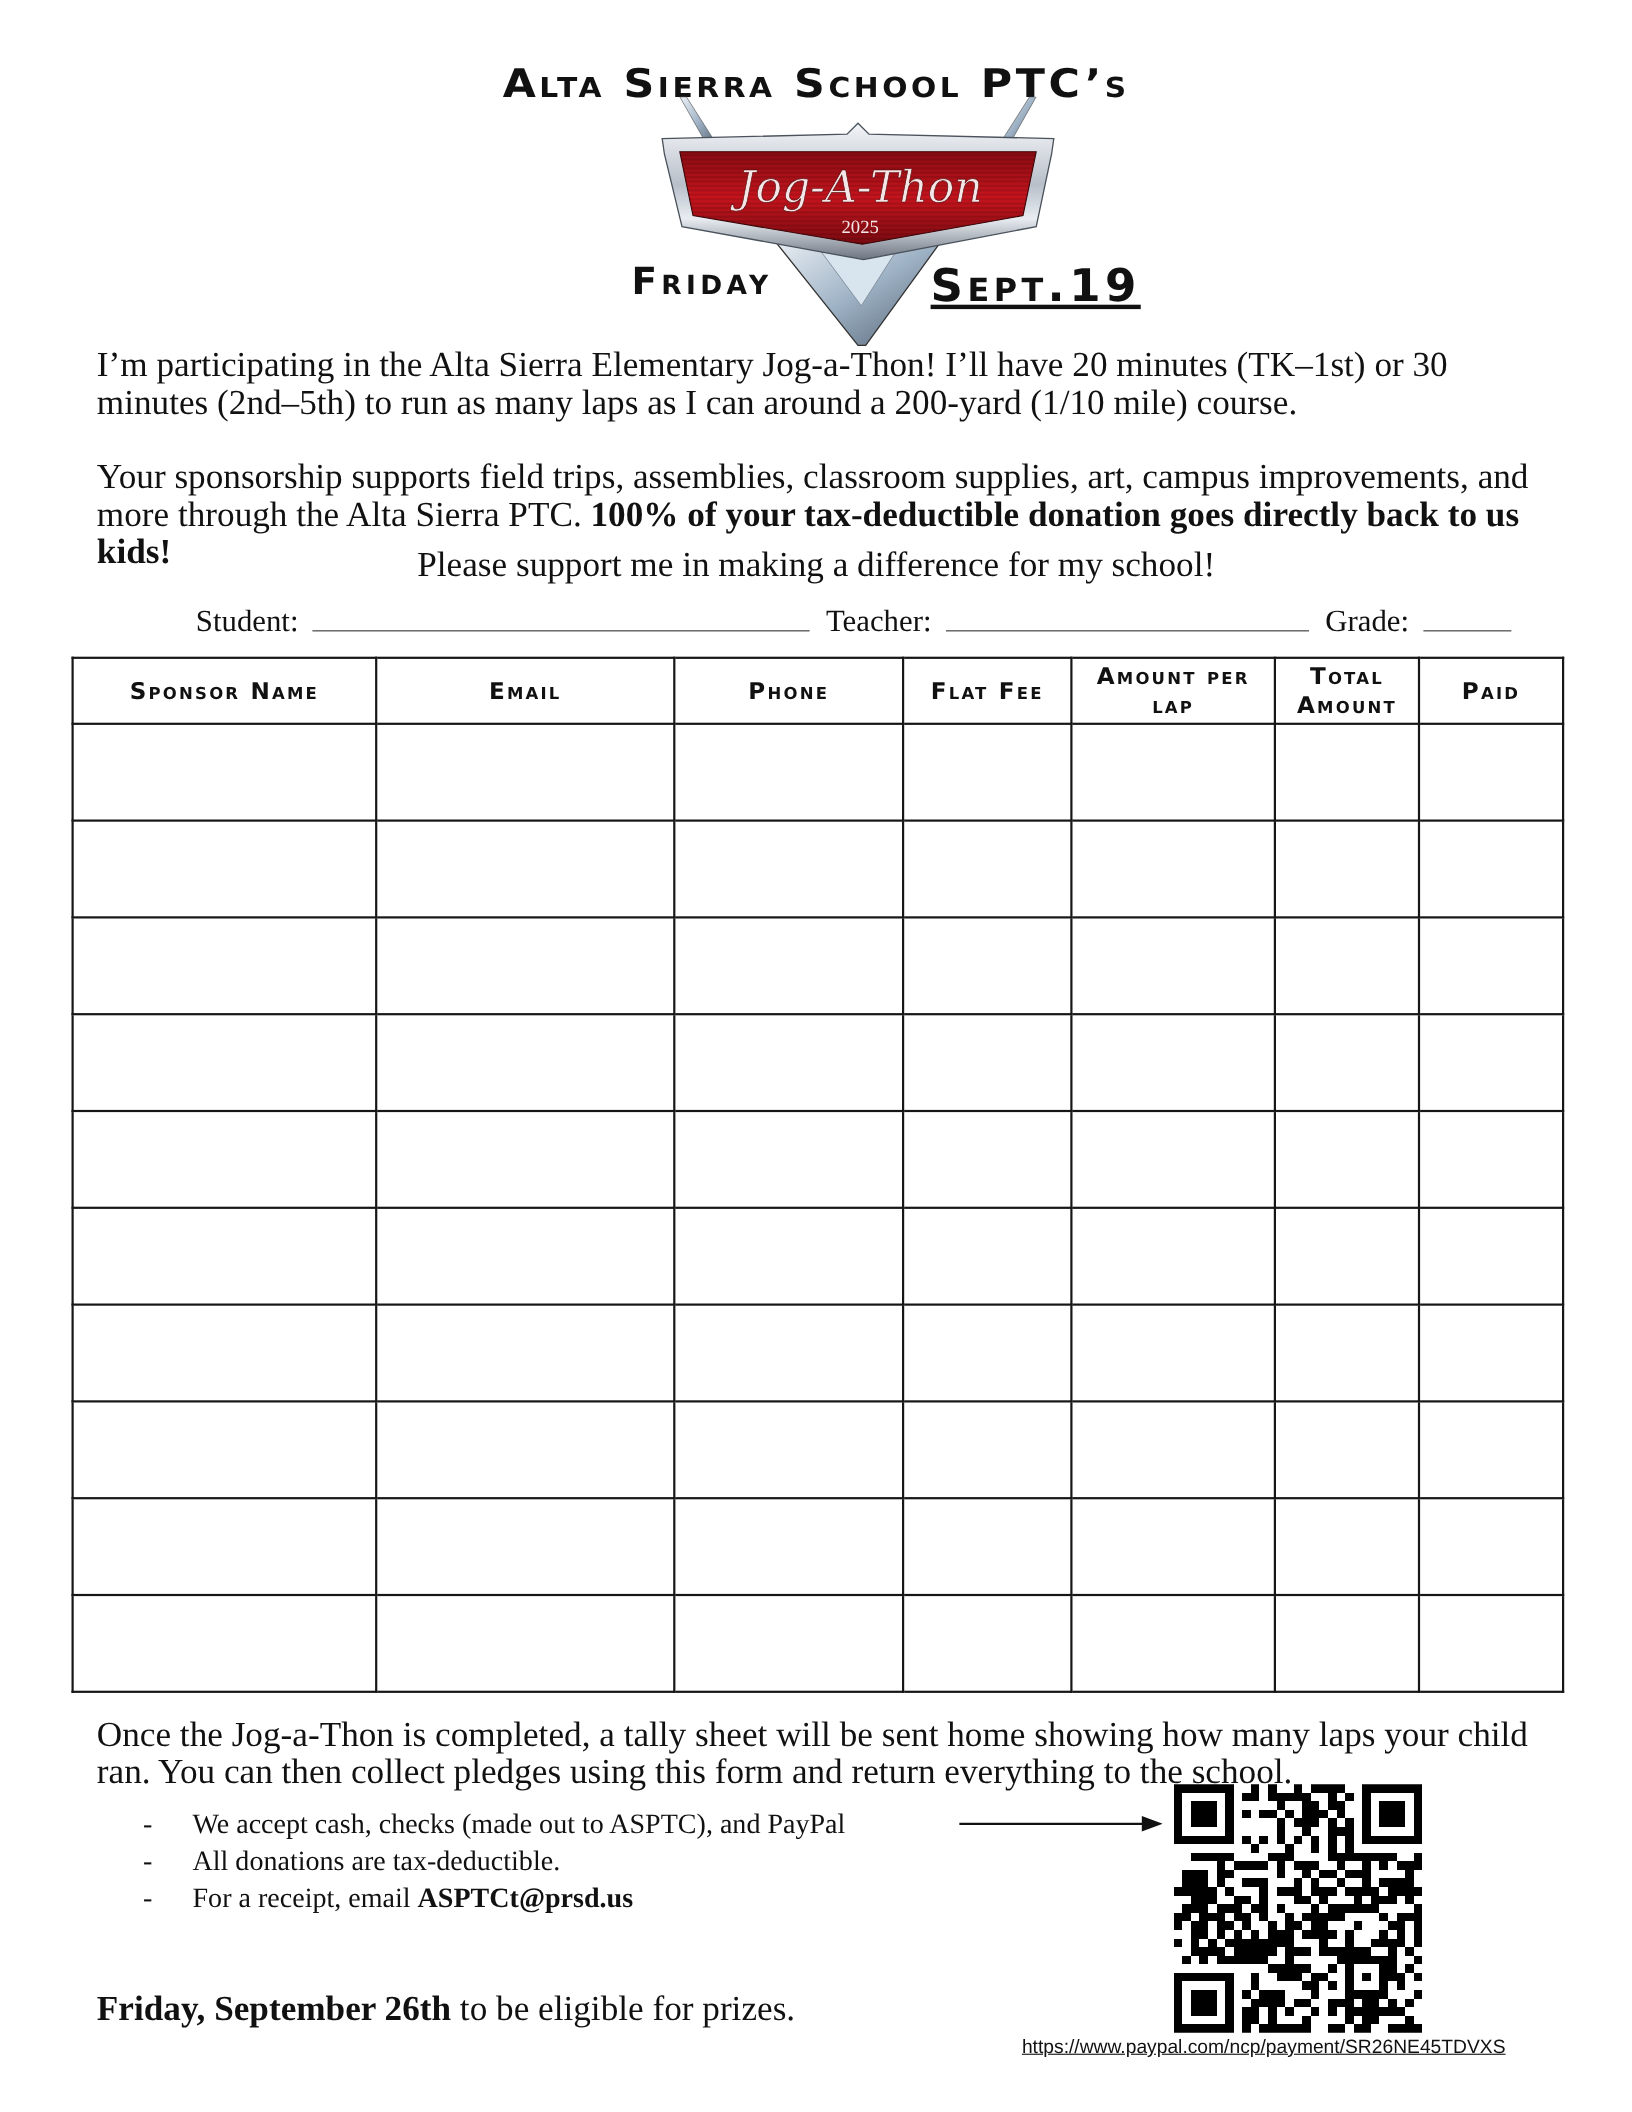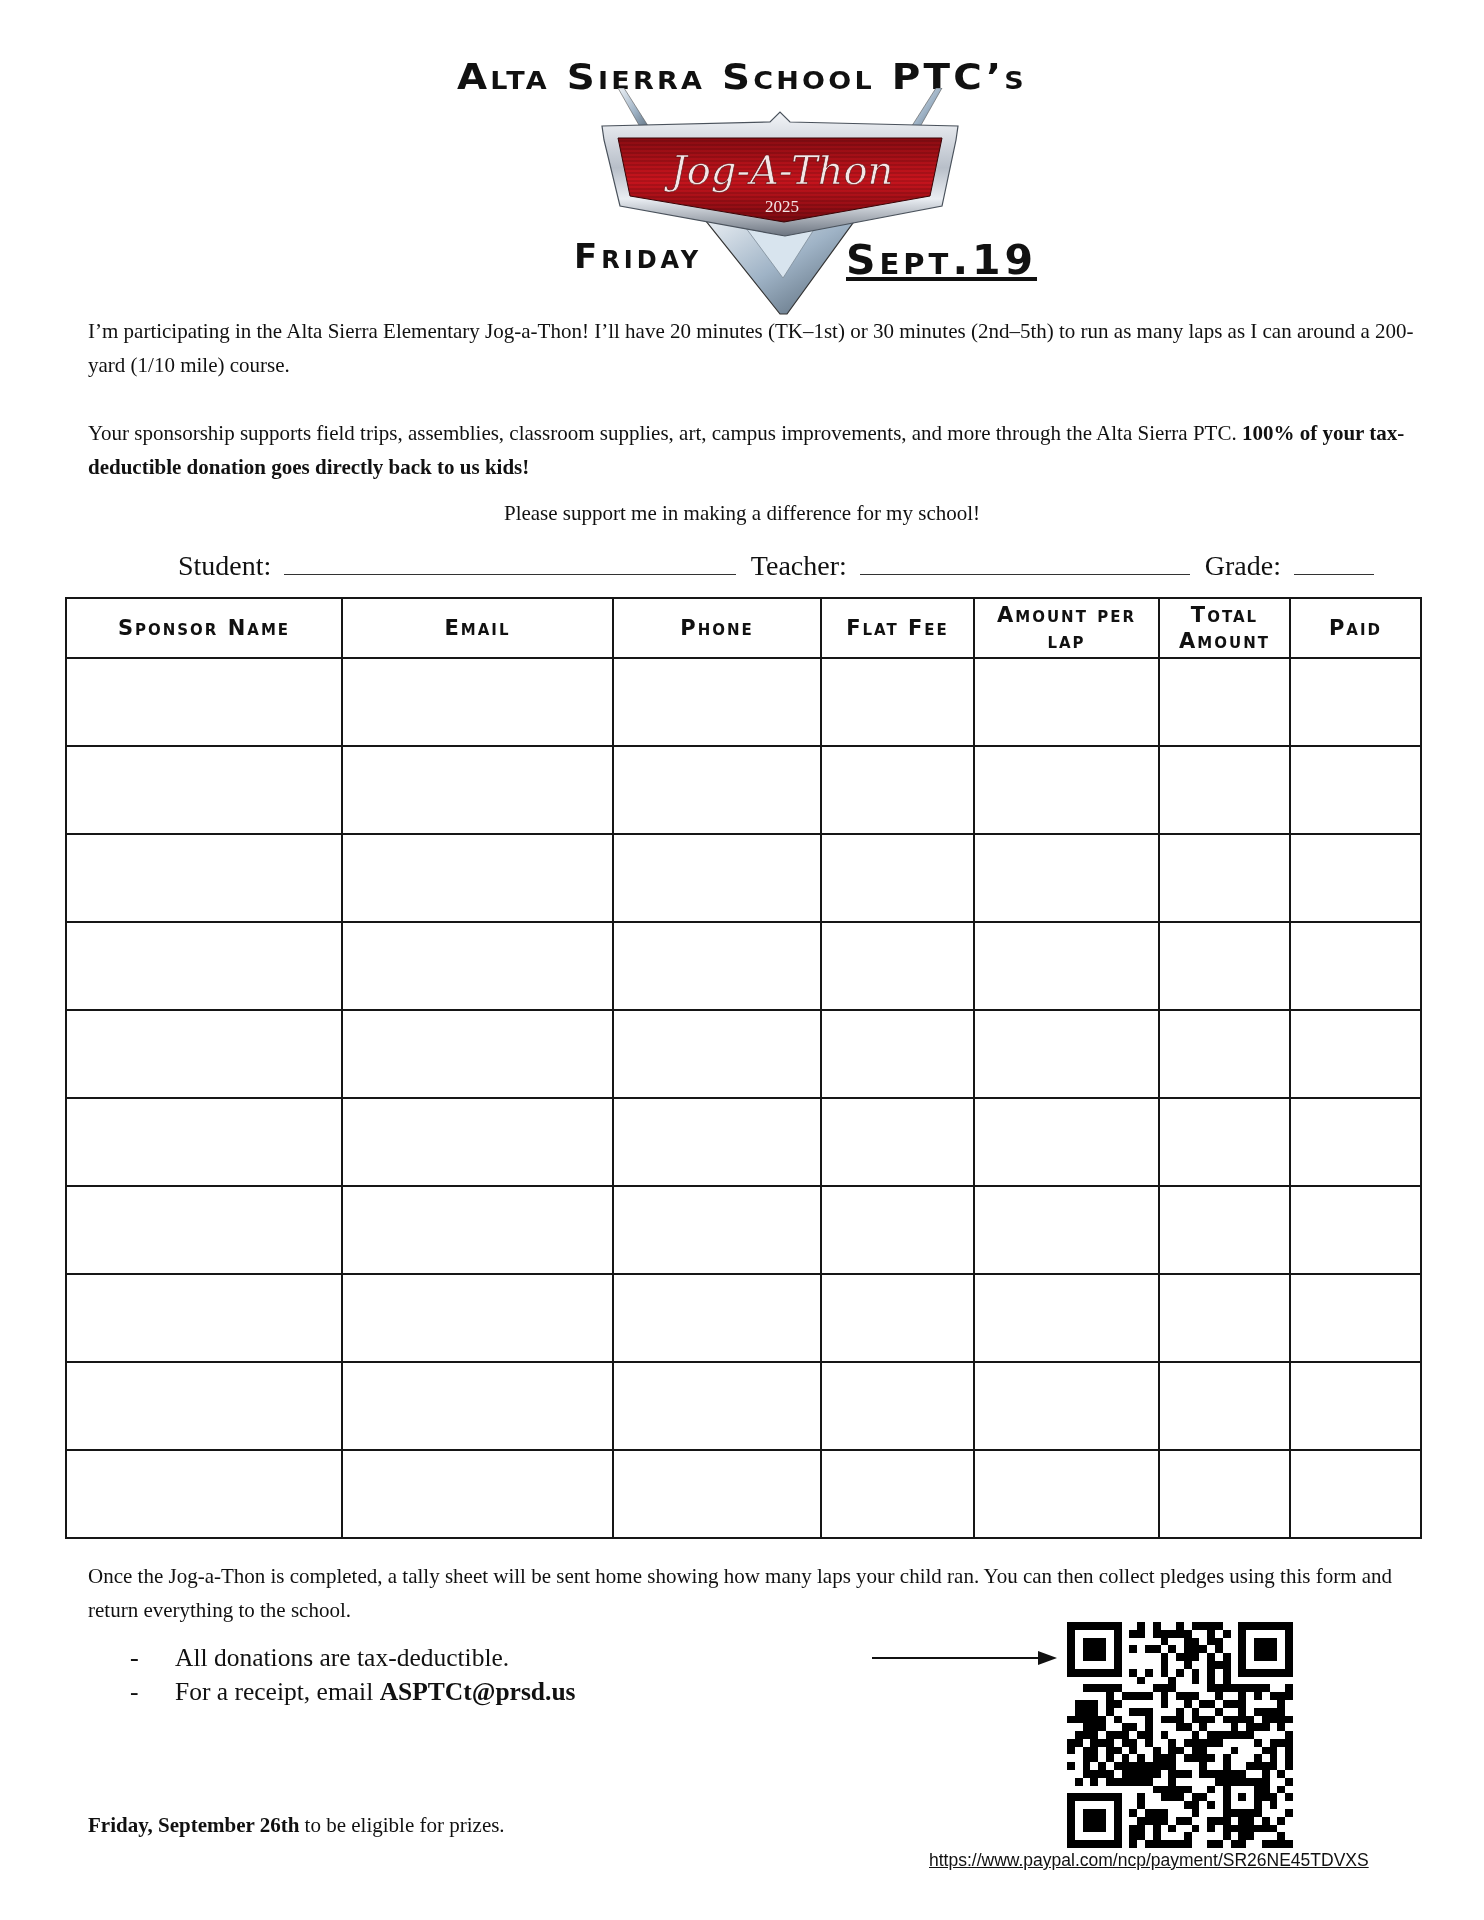--- a/index.html
+++ b/index.html
@@ -3,21 +3,21 @@
 <meta charset="utf-8">
 <style>
   html, body { margin: 0; padding: 0; background: #ffffff; }
   body { width: 1484px; height: 1920px; position: relative; overflow: hidden; color: #111; font-family: "Liberation Serif", "DejaVu Serif", serif; }
   .abs { position: absolute; }
   .heading-sc { font-family: "DejaVu Sans", "Liberation Sans", sans-serif; font-weight: bold; font-variant: small-caps; letter-spacing: 2px; color: #111; }
   #title { left: 0; width: 1484px; top: 56px; text-align: center; font-size: 36px; letter-spacing: 3px; transform: scaleX(1.08); }
   #friday { left: 574px; top: 236px; font-size: 34px; letter-spacing: 4px; }
   #sept { left: 846px; top: 236px; font-size: 41px; letter-spacing: 4px; text-decoration: underline; }
   .logo { left: 590px; top: 88px; width: 380px; height: 230px; }
-  .p { font-size: 21px; line-height: 34px; left: 88px; width: 1330px; }
+  .p { font-size: 32px; line-height: 34px; left: 88px; width: 1330px; }
   #para1 { top: 314px; }
   #para2 { top: 416px; }
   #para-center { top: 496px; left: 0; width: 1484px; text-align: center; }
   #student-line { top: 550px; left: 178px; font-size: 28px; white-space: nowrap; }
   .blank { display: inline-block; border-bottom: 1.5px solid #333; height: 22px; vertical-align: baseline; margin: 0 8px 0 6px; }
   table.grid { position: absolute; left: 65px; top: 597px; width: 1355px; border-collapse: collapse; table-layout: fixed; padding-left: 30px; }
   table.grid th, table.grid td { border: 2px solid #161616; padding: 0; }
   table.grid th { height: 58px; font-family: "DejaVu Sans", "Liberation Sans", sans-serif; font-weight: bold; font-variant: small-caps; font-size: 21px; letter-spacing: 2px; line-height: 26px; text-align: center; }
   table.grid td { height: 86px; }
   #after-table { top: 1559px; }
@@ -199,21 +199,21 @@
         <td></td>
         <td></td>
         <td></td>
       </tr>
     </tbody>
 </table>
 
 <div id="after-table" class="abs p">Once the Jog-a-Thon is completed, a tally sheet will be sent home showing how many laps your child ran. You can then collect pledges using this form and return everything to the school.</div>
 
 <ul class="bullets">
-  <li><span class="dash">-</span></li>
+  <li><span class="dash">-</span><span>We accept cash, checks (made out to ASPTC), and PayPal</span></li>
   <li><span class="dash">-</span><span>All donations are tax-deductible.</span></li>
   <li><span class="dash">-</span><span>For a receipt, email </span><b>ASPTCt@prsd.us</b></li>
 </ul>
 
 <svg class="abs arrow" viewBox="0 0 185 18" xmlns="http://www.w3.org/2000/svg">
   <line x1="0" y1="9" x2="168" y2="9" stroke="#111" stroke-width="2"></line>
   <polygon points="166,2 185,9 166,16" fill="#111"></polygon>
 </svg>
 
 <div id="return-text" class="abs p"><br><b>Friday, September 26th</b><span> to be eligible for prizes.</span></div>

